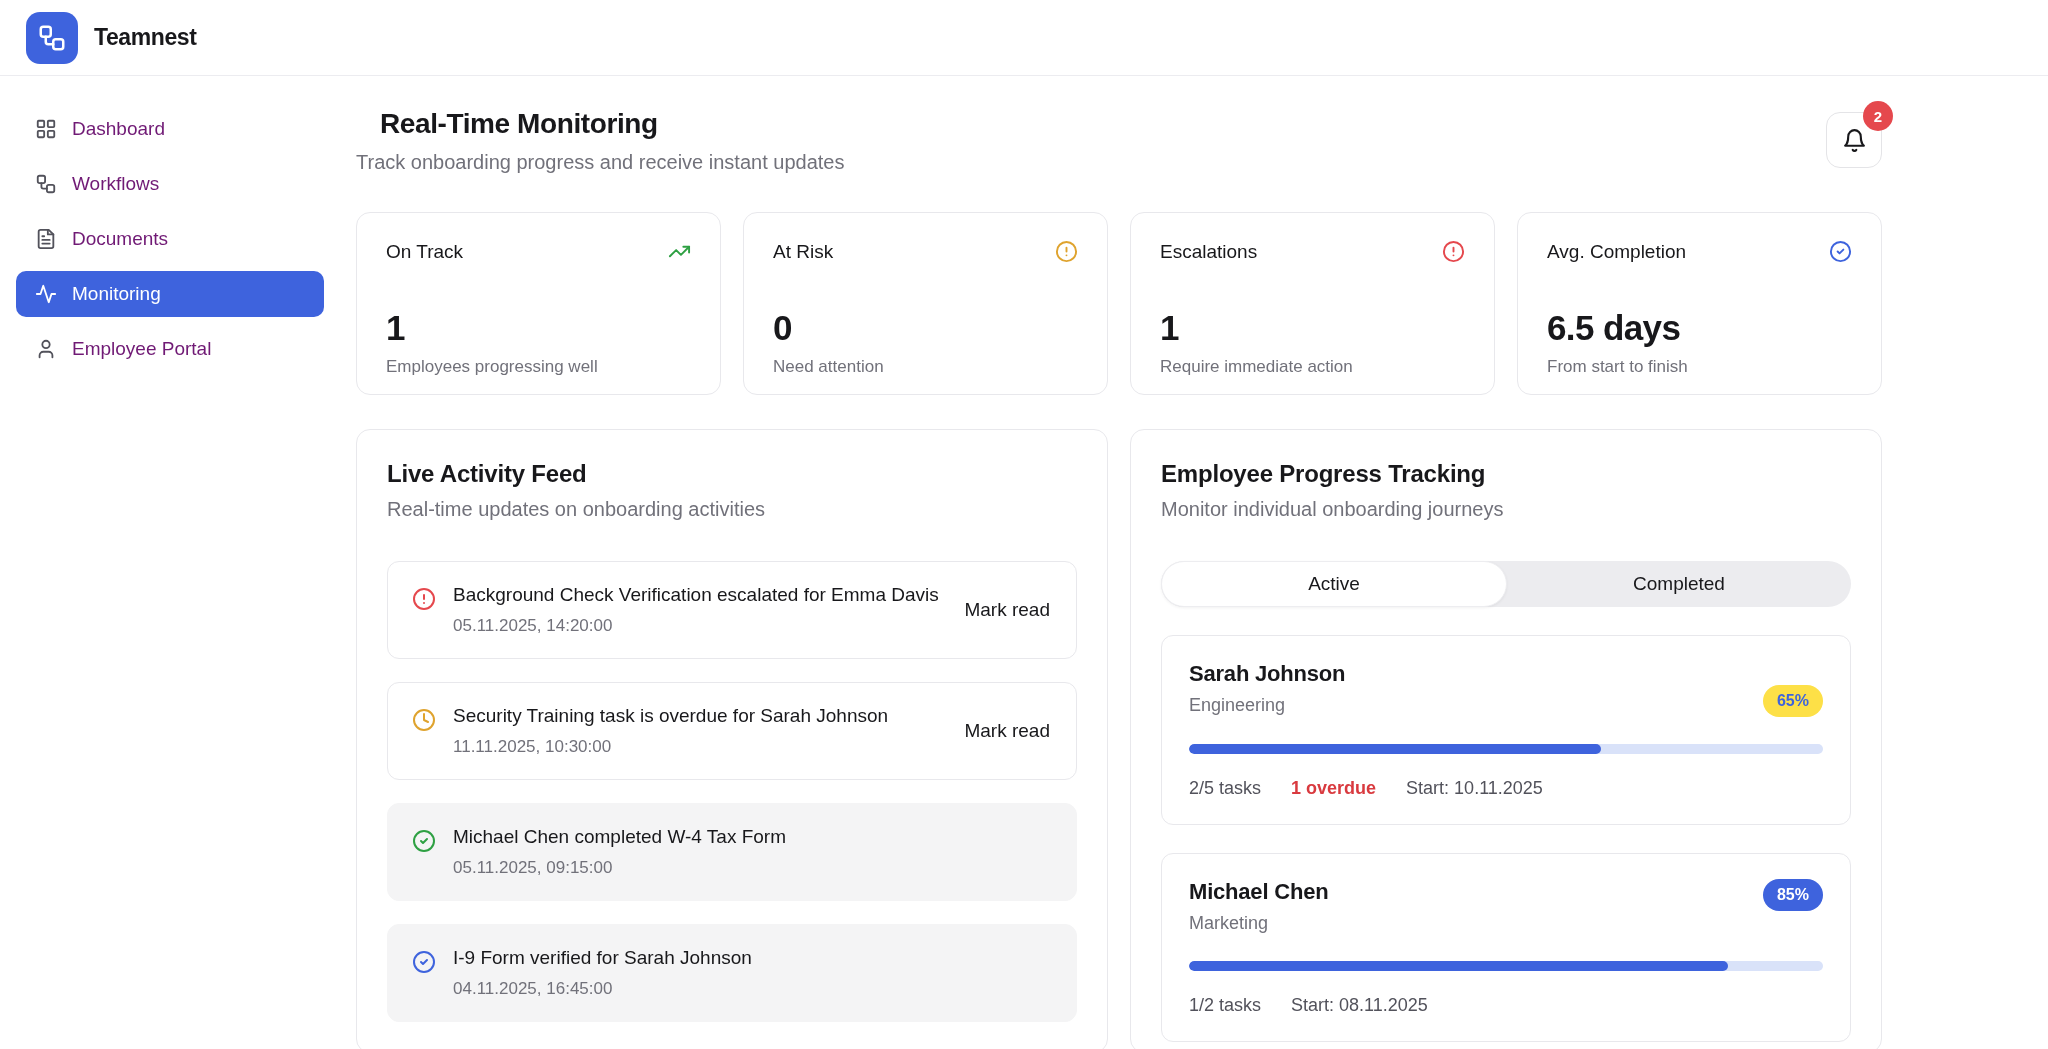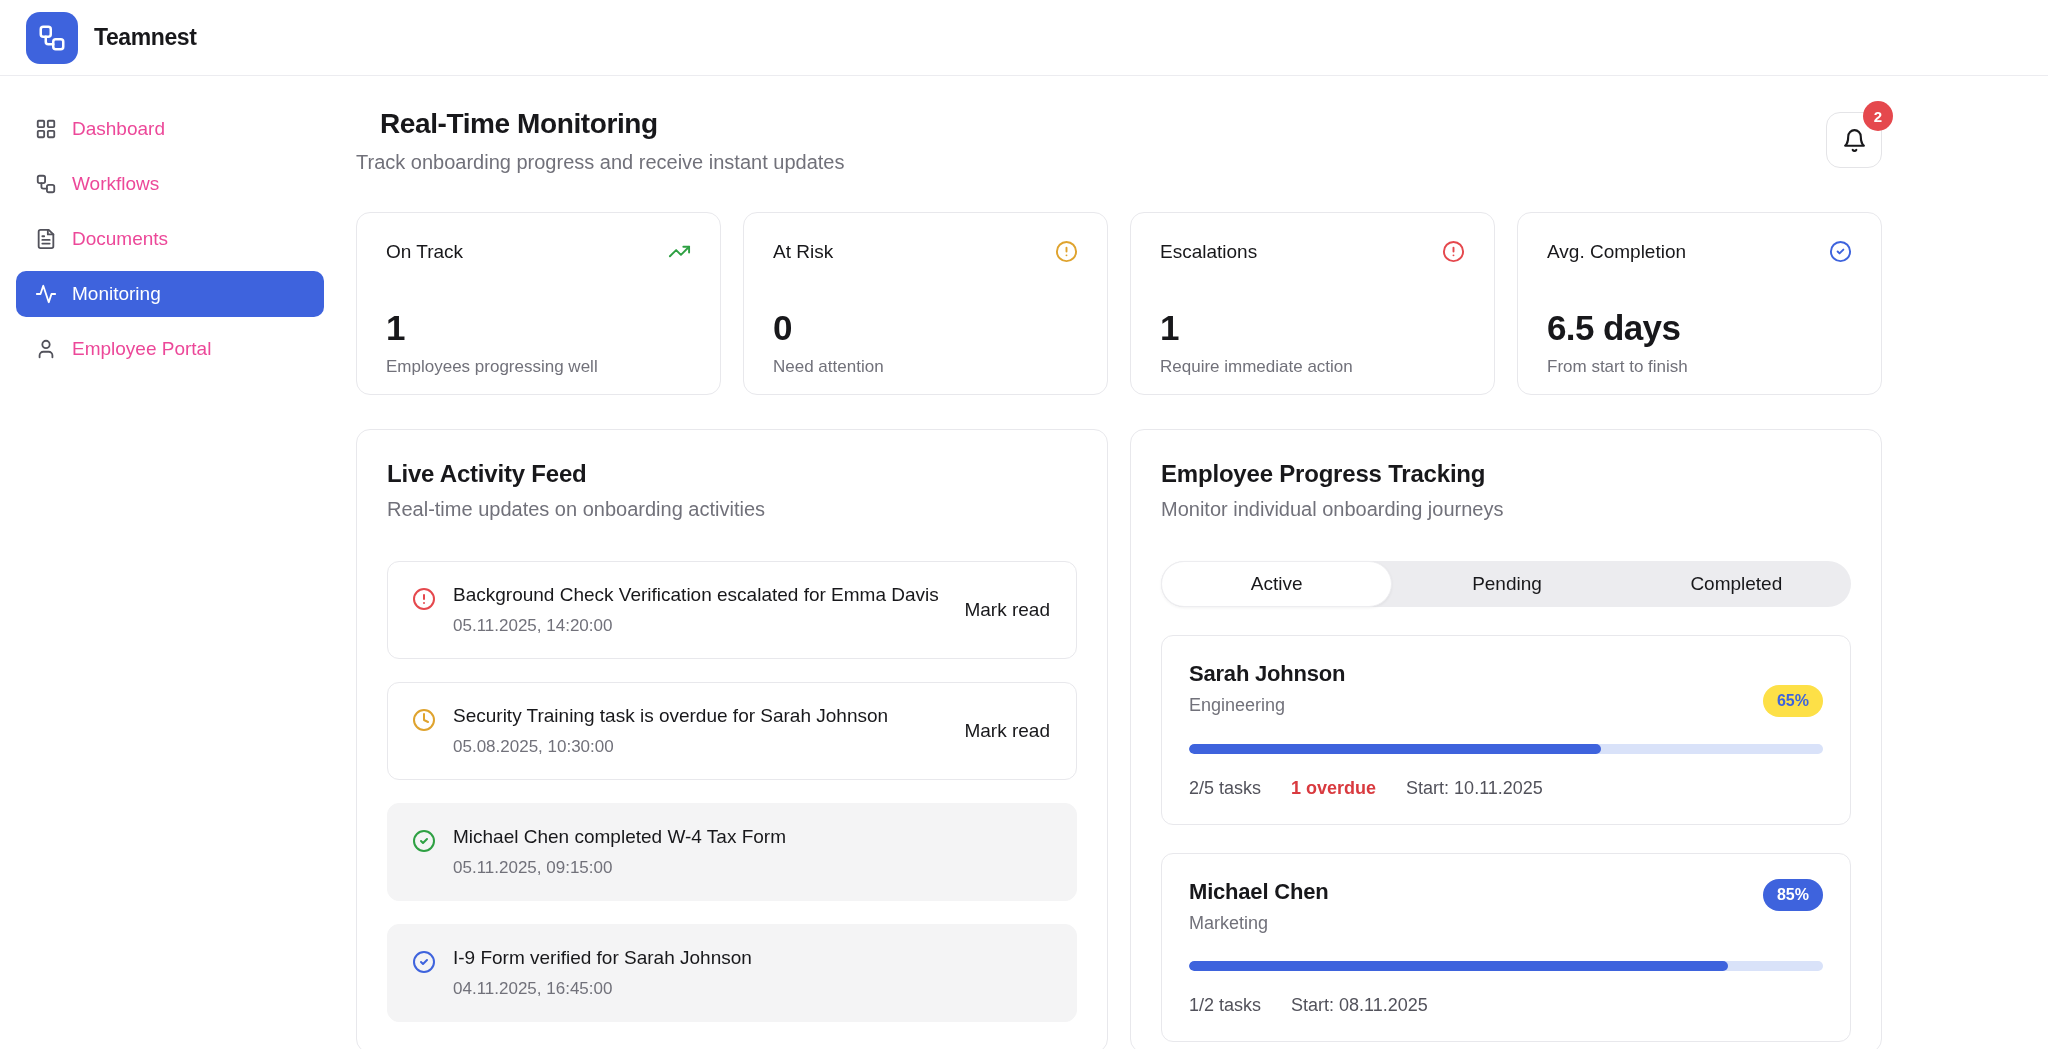--- a/index.html
+++ b/index.html
@@ -8,21 +8,21 @@
   
   .header { height:76px; display:flex; align-items:center; padding:0 26px; border-bottom:1px solid #ececf0; }
   .logo { width:52px; height:52px; border-radius:14px; background:#3E63DD; display:flex; align-items:center; justify-content:center; }
   .logo svg { width:30px; height:30px; color:#fff; }
   .brand-name { margin-left:16px; font-size:23px; font-weight:700; letter-spacing:-0.4px; }
 
   .app-body { display:flex; }
 
   
   .sidebar { width:340px; flex-shrink:0; padding:30px 16px 0; }
-  .nav-item { display:flex; align-items:center; gap:15px; height:46px; padding:0 19px; border-radius:10px; font-size:19px; color:#ec4899; margin-bottom:9px; cursor:pointer; }
+  .nav-item { display:flex; align-items:center; gap:15px; height:46px; padding:0 19px; border-radius:10px; font-size:19px; color:#701a75; margin-bottom:9px; cursor:pointer; }
   .nav-item svg { width:22px; height:22px; color:#52525b; flex-shrink:0; }
   .nav-item.active { background:#3E63DD; color:#fff; font-weight:500; }
   .nav-item.active svg { color:#fff; }
 
   
   .main { flex:1; padding:32px 166px 0 16px; }
   .page-head { display:flex; justify-content:space-between; align-items:flex-start; }
   .page-title { font-size:28px; font-weight:700; letter-spacing:-0.4px;margin-left:24px; }
   .page-subtitle { margin-top:11px; font-size:20px; color:#71717a; }
   .bell-btn { width:56px; height:56px; border:1px solid #e4e4e7; border-radius:14px; background:#fff; position:relative; display:flex; align-items:center; justify-content:center; cursor:pointer; margin-top:4px; }
@@ -245,21 +245,21 @@
               <div class="feed-time">05.11.2025, 14:20:00</div>
             </div>
             <button class="mark-read">Mark read</button>
           </div>
           <div class="feed-item">
             <svg class="c-amber" viewBox="0 0 24 24">
                 <use href="#i-clock"></use>
               </svg>
             <div class="feed-text">
               <div class="feed-title">Security Training task is overdue for Sarah Johnson</div>
-              <div class="feed-time">05.08.2025, 10:30:00</div>
+              <div class="feed-time">11.11.2025, 10:30:00</div>
             </div>
             <button class="mark-read">Mark read</button>
           </div>
           <div class="feed-item read">
             <svg class="c-green" viewBox="0 0 24 24">
                 <use href="#i-check"></use>
               </svg>
             <div class="feed-text">
               <div class="feed-title">Michael Chen completed W-4 Tax Form</div>
               <div class="feed-time">05.11.2025, 09:15:00</div>
@@ -275,21 +275,20 @@
             </div>
           </div>
         </div>
       </div>
 
       <div class="panel">
         <div class="panel-title">Employee Progress Tracking</div>
         <div class="panel-subtitle">Monitor individual onboarding journeys</div>
         <div class="tabs">
           <div class="tab active">Active</div>
-          <div class="tab">Pending</div>
           <div class="tab">Completed</div>
         </div>
 
         <div class="emp-card">
           <div class="emp-head">
             <div>
               <div class="emp-name">Sarah Johnson</div>
               <div class="emp-dept">Engineering</div>
             </div>
             <span class="emp-badge light">65%</span>

